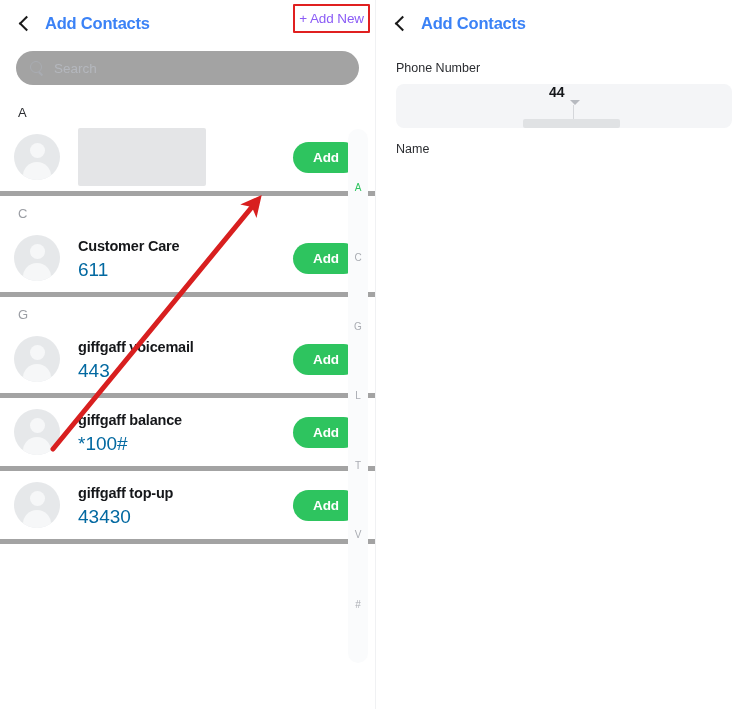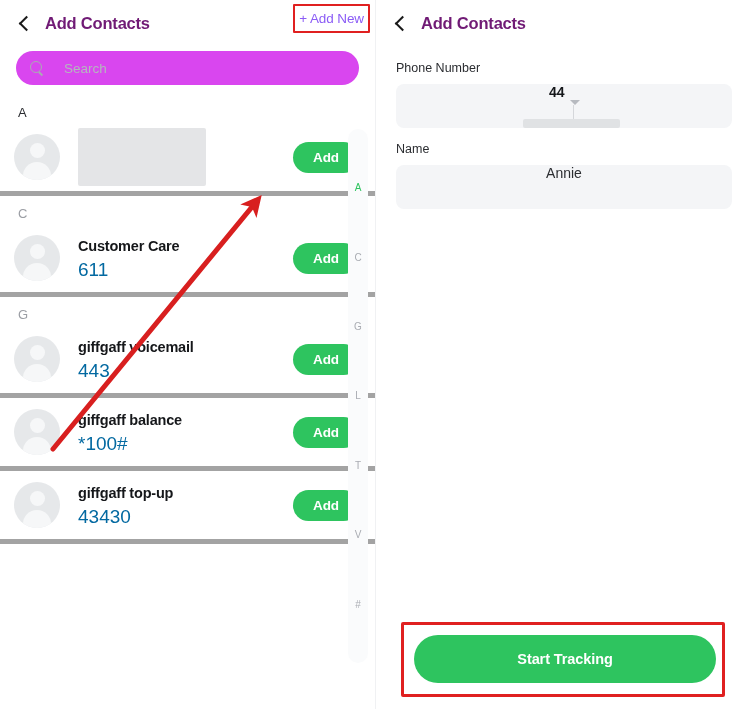--- a/index.html
+++ b/index.html
@@ -50,21 +50,21 @@
     top: 5px;
     width: 9px;
     height: 9px;
     border-left: 2.2px solid #1a1a1a;
     border-bottom: 2.2px solid #1a1a1a;
     transform: rotate(45deg);
   }
   .topbar-title {
     font-size: 16.5px;
     font-weight: bold;
-    color: #701a75;
+    color: #3b82f6;
     letter-spacing: -0.2px;
     margin-left: 9px;
   }
   .add-new-wrap {
     position: absolute;
     right: 5px;
     top: 4px;
     border: 2.5px solid #e02020;
     padding: 3px 4px 4px 4px;
     border-radius: 1px;
@@ -73,26 +73,25 @@
     font-size: 13.5px;
     color: #8b5cf6;
     letter-spacing: -0.1px;
     white-space: nowrap;
     cursor: pointer;
   }
 
   .search-wrap { padding: 4px 16px 10px 16px; }
   .search-box {
     height: 34px;
-    background: #d946ef;
+    background: #a3a3a3;
     border-radius: 17px;
     display: flex;
     align-items: center;
     padding: 0 14px;
-    gap: 10px;
   }
   .search-icon {
     width: 14px; height: 14px;
     flex: 0 0 14px;
     position: relative;
     margin-right: 10px;
   }
   .search-icon::before {
     content: "";
     position: absolute;
@@ -441,24 +440,18 @@
       <div class="field-box">
         <span class="cc-value">44</span>
         <span class="caret-down"></span>
         <span class="cc-divider"></span>
         <span class="phone-redacted"></span>
       </div>
     </div>
 
     <div class="field-group">
       <div class="field-label">Name</div>
-      <div class="field-box">
-        <span class="name-value">Annie</span>
-      </div>
     </div>
 
   </div>
 
-  <div class="cta-wrap">
-    <button class="cta-btn">Start Tracking</button>
-  </div>
 
 </div>
 
 </body></html>

